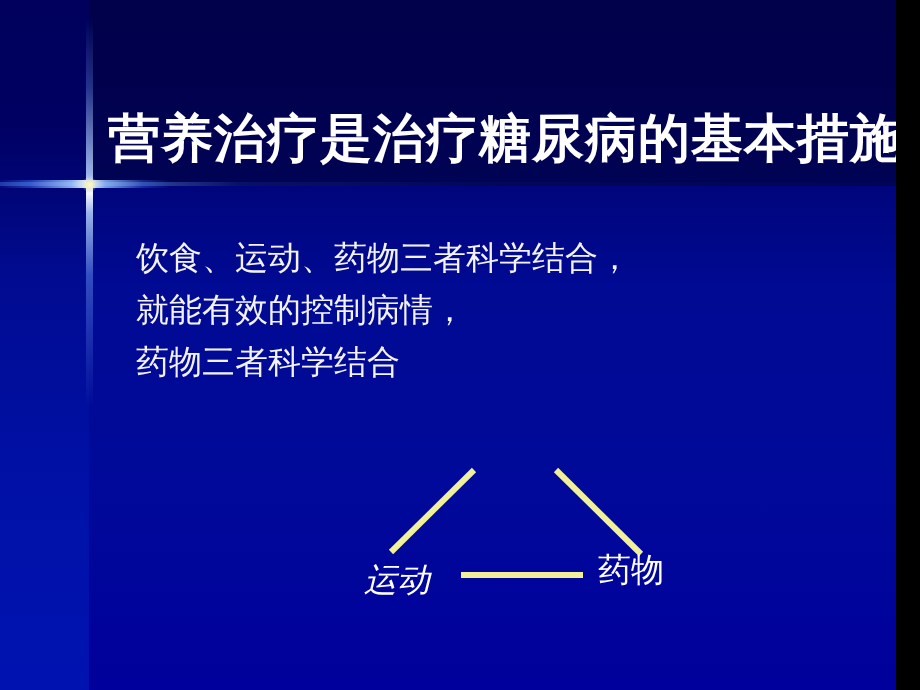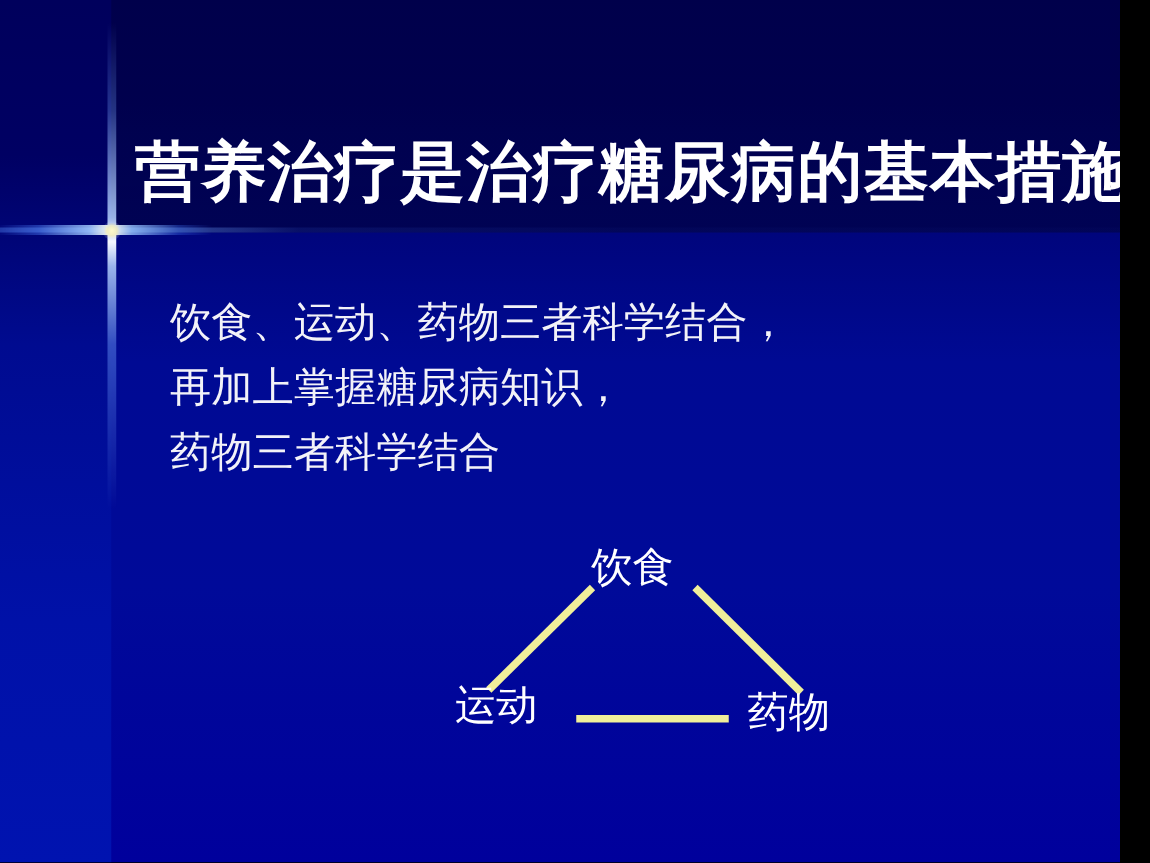--- a/index.html
+++ b/index.html
@@ -162,48 +162,47 @@
     top: 0;
   }
   .node-label {
     position: absolute;
     font-size: 33px;
     color: #ffffff;
     white-space: nowrap;
     font-family: "DejaVu Serif", "Liberation Serif", serif;
   }
   #node-diet   { left: 123px; top: 17px;  }
-  #node-exercise { left: 14px;  top: 127px; }
+  #node-exercise { left: 14px;  top: 143px; font-style: italic; }
   #node-drug   { left: 248px; top: 133px; }
 </style>
 </head>
 <body>
 
 <div id="slide">
 
   <div id="left-band"></div>
   <div id="title-band"></div>
 
   <div id="divider-glow"></div>
   <div id="sparkle-horizontal"></div>
   <div id="sparkle-vertical"></div>
   <div id="sparkle-core"></div>
 
   <div id="title">营养治疗是治疗糖尿病的基本措施</div>
 
   <div id="body-text">
     <div class="body-line">饮食、运动、药物三者科学结合，</div>
-    <div class="body-line">再加上掌握糖尿病知识，</div>
+    <div class="body-line">就能有效的控制病情，</div>
     <div class="body-line">药物三者科学结合</div>
   </div>
 
   <div id="diagram">
     <svg width="340" height="200" viewBox="0 0 340 200">
       <line x1="41" y1="137" x2="124" y2="55" stroke="#f0ef9a" stroke-width="6" stroke-linecap="butt"></line>
       <line x1="206" y1="55" x2="291" y2="139" stroke="#f0ef9a" stroke-width="6" stroke-linecap="butt"></line>
       <line x1="111" y1="160" x2="233" y2="160" stroke="#f0ef9a" stroke-width="6" stroke-linecap="butt"></line>
     </svg>
-    <div class="node-label" id="node-diet">饮食</div>
     <div class="node-label" id="node-exercise">运动</div>
     <div class="node-label" id="node-drug">药物</div>
   </div>
 
 </div>
 
 </body></html>

